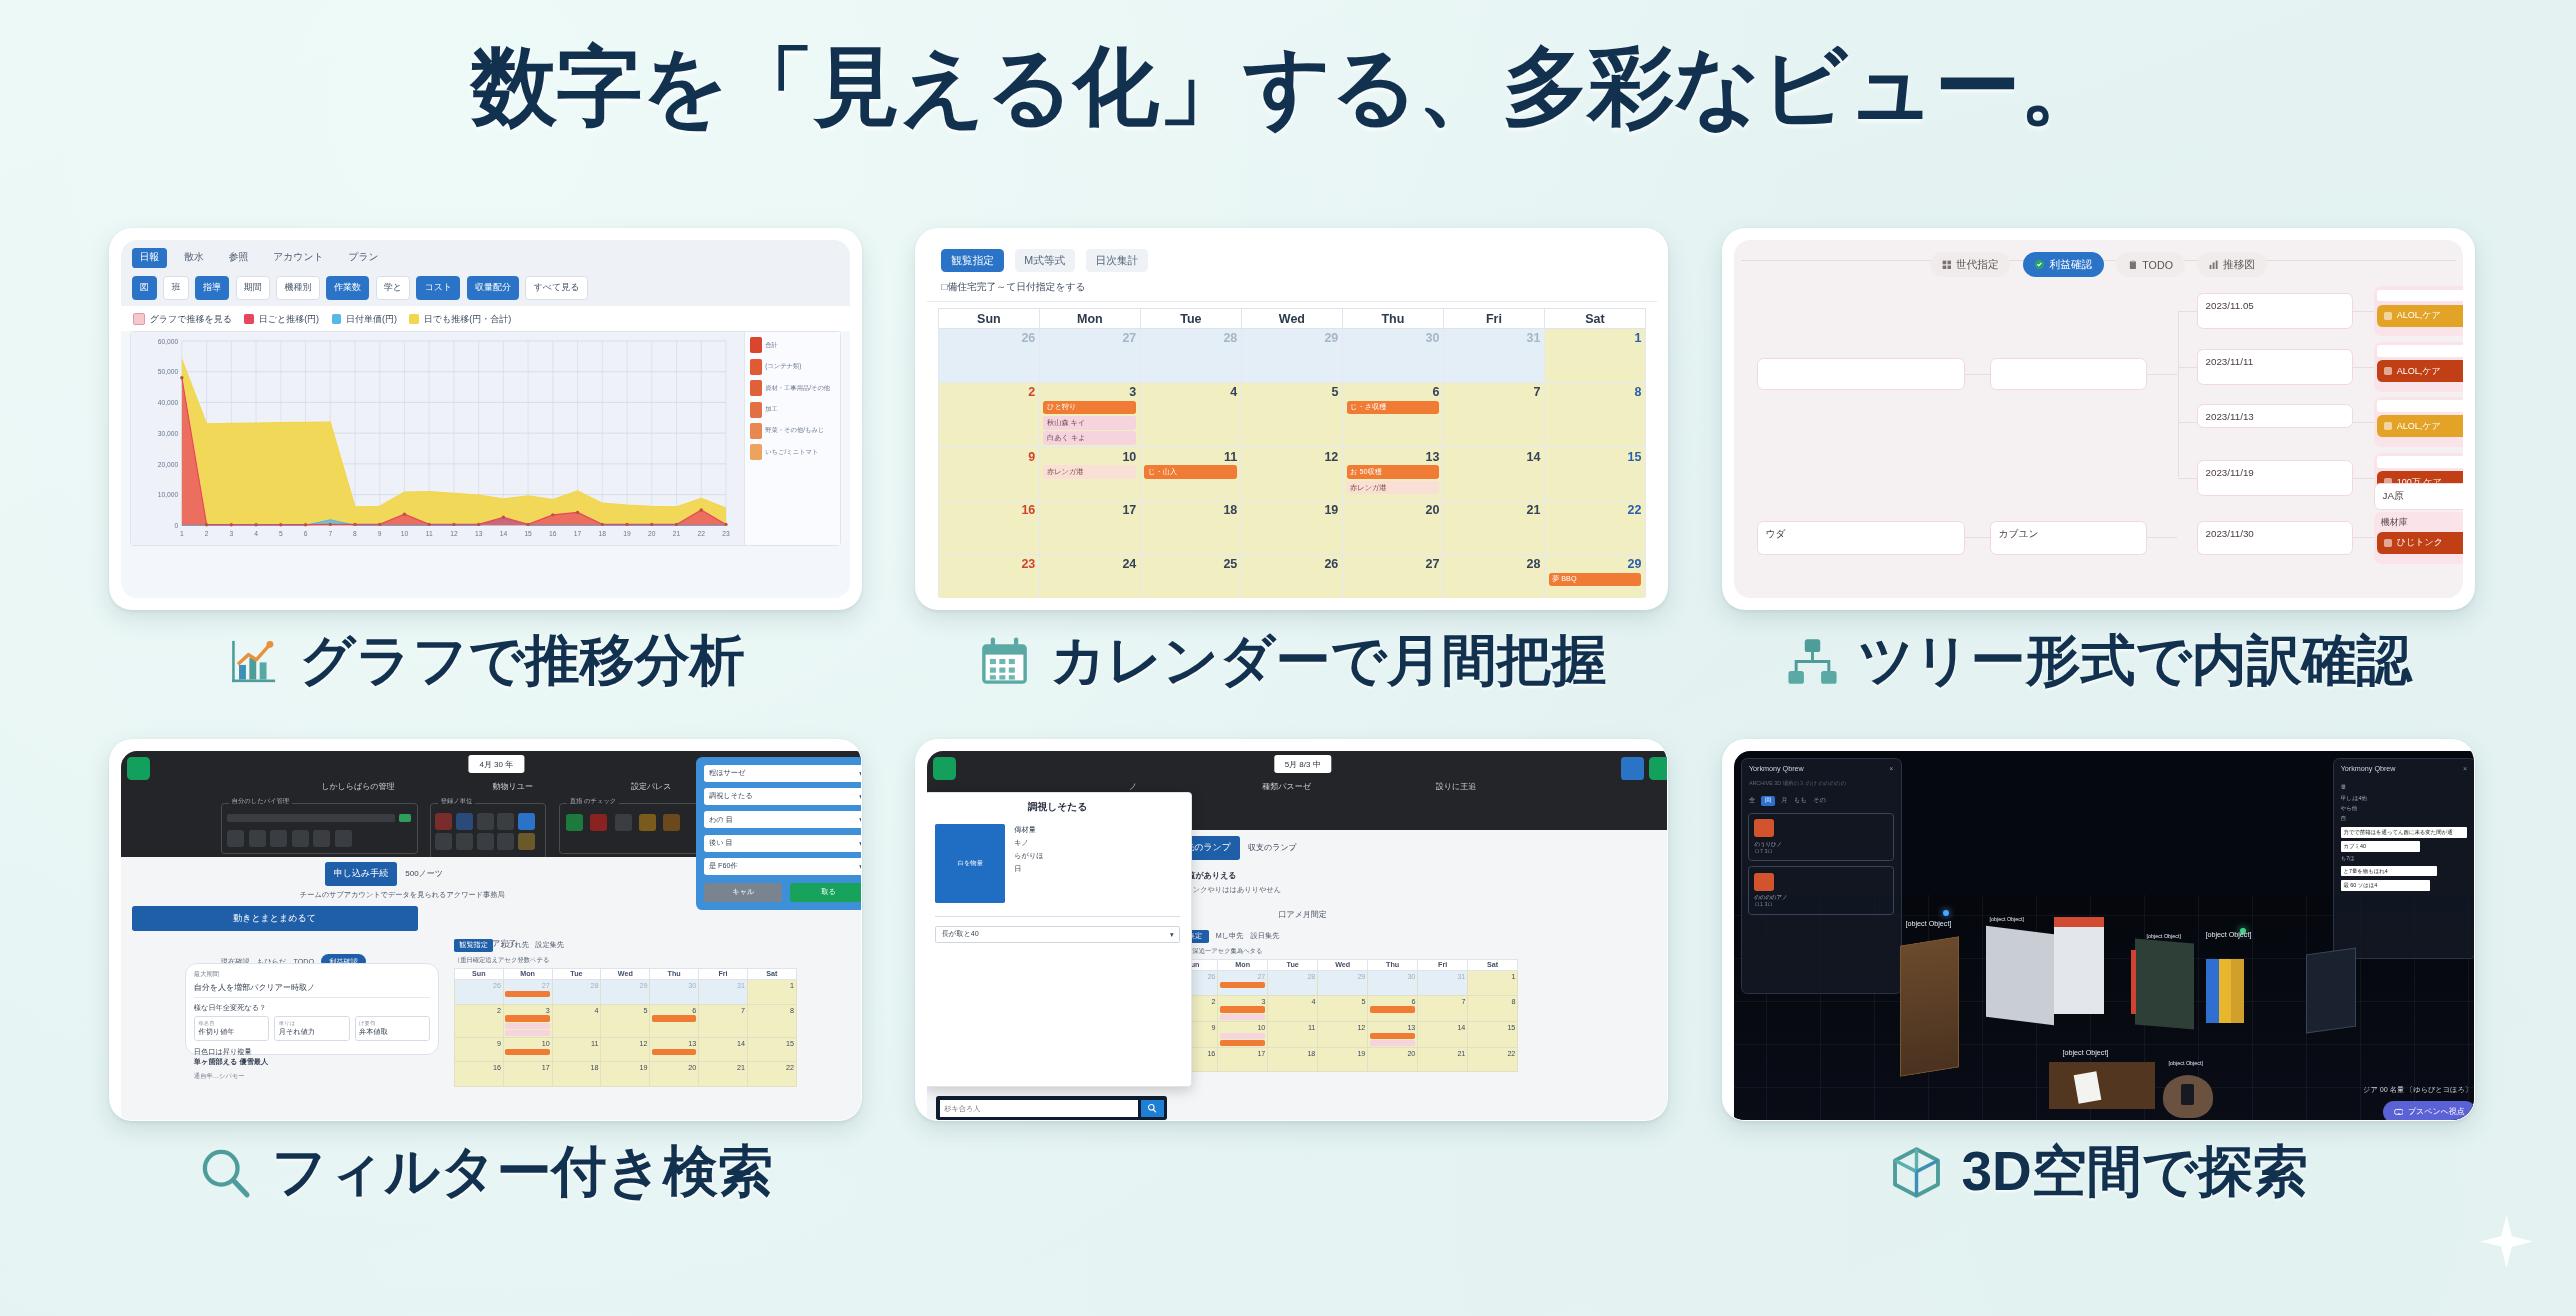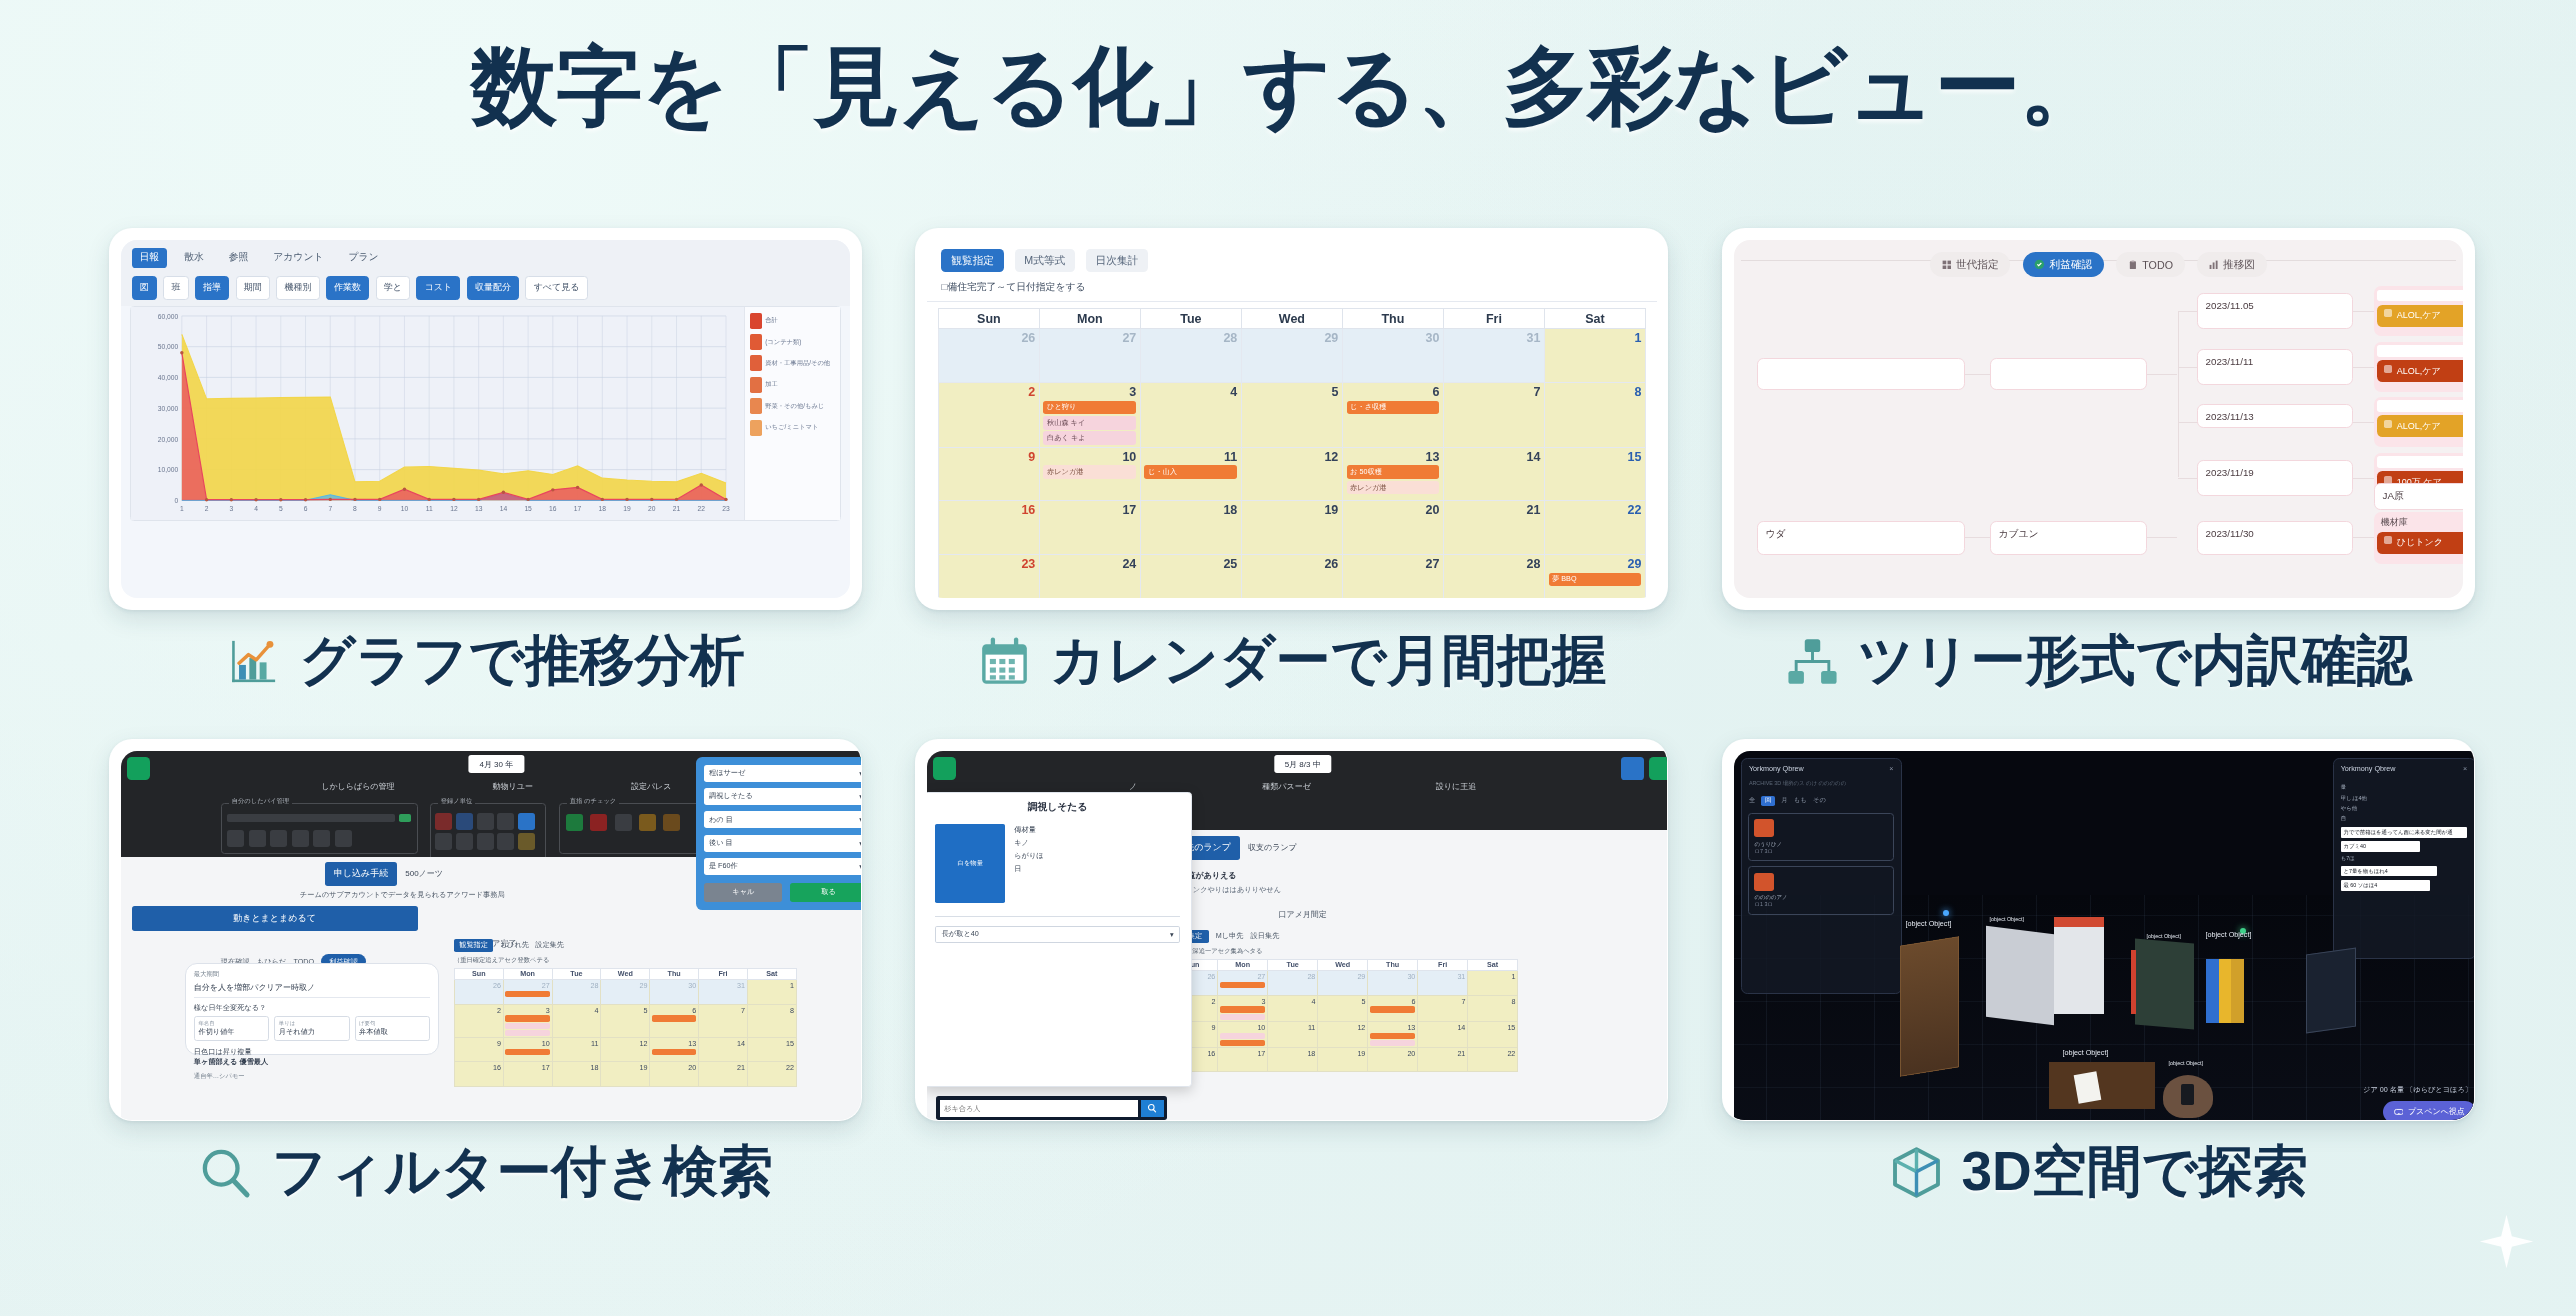--- a/index.html
+++ b/index.html
@@ -95,21 +95,21 @@
   
   .c3{background:#f5f1f2;}
   .c3 .tabbar{display:flex;justify-content:center;gap:12.5px;padding:12.5px 0 3.6px;position:relative;}
   .c3 .tabbar:before{content:"";position:absolute;left:7.2px;right:7.2px;top:50%;height:0.9px;background:#e3dcdd;}
   .c3 .tb{position:relative;font-size:10.7px;color:#5b5055;background:#f0ecec;border-radius:12.5px;padding:5.4px 11.6px;display:flex;align-items:center;gap:4.5px;}
   .c3 .tb.on{background:#2a73c7;color:#fff;}
   .c3 .tree{position:relative;height:295px;}
   .c3 .node{position:absolute;background:#fff;border:1.8px solid #f3d7dd;border-radius:6.3px;
             font-size:9.8px;color:#4a3b40;padding:6.3px 8px;box-sizing:border-box;}
   .c3 .tag{position:absolute;border-radius:5.4px;font-size:9px;color:#fff;padding:4.5px 7.2px;
-           display:flex;align-items:flex-start;gap:4.5px;box-sizing:border-box;}
+           display:flex;align-items:center;gap:4.5px;box-sizing:border-box;}
   .c3 .tagwrap{position:absolute;background:#fbe4e9;border-radius:7.2px;padding:3.6px;box-sizing:border-box;}
   .c3 .lnk{position:absolute;background:#e7dcde;}
 
   
   .app{background:#f4f5f7;height:100%;position:relative;}
   .app .topbar{background:#232528;height:106px;position:relative;}
   .app .hamb{position:absolute;left:6.3px;top:6.3px;width:23px;height:23px;background:#13a05c;border-radius:4.5px;}
   .app .right1{position:absolute;right:34px;top:6.3px;width:23px;height:23px;background:#2a73c7;border-radius:3.6px;}
   .app .right2{position:absolute;right:6.3px;top:6.3px;width:23px;height:23px;background:#13a05c;border-radius:4.5px;}
   .app .pill{position:absolute;left:50%;top:4.5px;transform:translateX(-50%);background:#fff;border-radius:2.7px;
@@ -181,20 +181,38 @@
             <div class="chip on">指導</div>
             <div class="chip">期間</div>
             <div class="chip">機種別</div>
             <div class="chip on">作業数</div>
             <div class="chip">学と</div>
             <div class="chip on">コスト</div>
             <div class="chip on">収量配分</div>
             <div class="chip">すべて見る</div>
           </div>
 
+          <div class="legend">
+            <div class="lg">
+              <span class="sw" style="background:#f6c7cd;border:0.9px solid #e09aa5"></span>
+              <span>グラフで推移を見る</span>
+            </div>
+            <div class="lg">
+              <span class="sw" style="background:#e8455f"></span>
+              <span>日ごと推移(円)</span>
+            </div>
+            <div class="lg">
+              <span class="sw" style="background:#55b8e8"></span>
+              <span>日付単価(円)</span>
+            </div>
+            <div class="lg">
+              <span class="sw" style="background:#f2d64b"></span>
+              <span>日でも推移(円・合計)</span>
+            </div>
+          </div>
 
           <div class="plotwrap">
             <div class="plot" id="plot"><svg viewBox="0 0 660 238" width="100%" height="100%">
                   <line x1="44" x2="652" y1="216" y2="216" stroke="#c9d2e2" stroke-width=".7"></line>
                   <text x="40" y="219" text-anchor="end" font-size="7.5" fill="#6b7790" font-family="Liberation Sans, sans-serif">0</text>
                   <line x1="44" x2="652" y1="181.66666666666666" y2="181.66666666666666" stroke="#c9d2e2" stroke-width=".7"></line>
                   <text x="40" y="184.66666666666666" text-anchor="end" font-size="7.5" fill="#6b7790" font-family="Liberation Sans, sans-serif">10,000</text>
                   <line x1="44" x2="652" y1="147.33333333333331" y2="147.33333333333331" stroke="#c9d2e2" stroke-width=".7"></line>
                   <text x="40" y="150.33333333333331" text-anchor="end" font-size="7.5" fill="#6b7790" font-family="Liberation Sans, sans-serif">20,000</text>
                   <line x1="44" x2="652" y1="113" y2="113" stroke="#c9d2e2" stroke-width=".7"></line>

